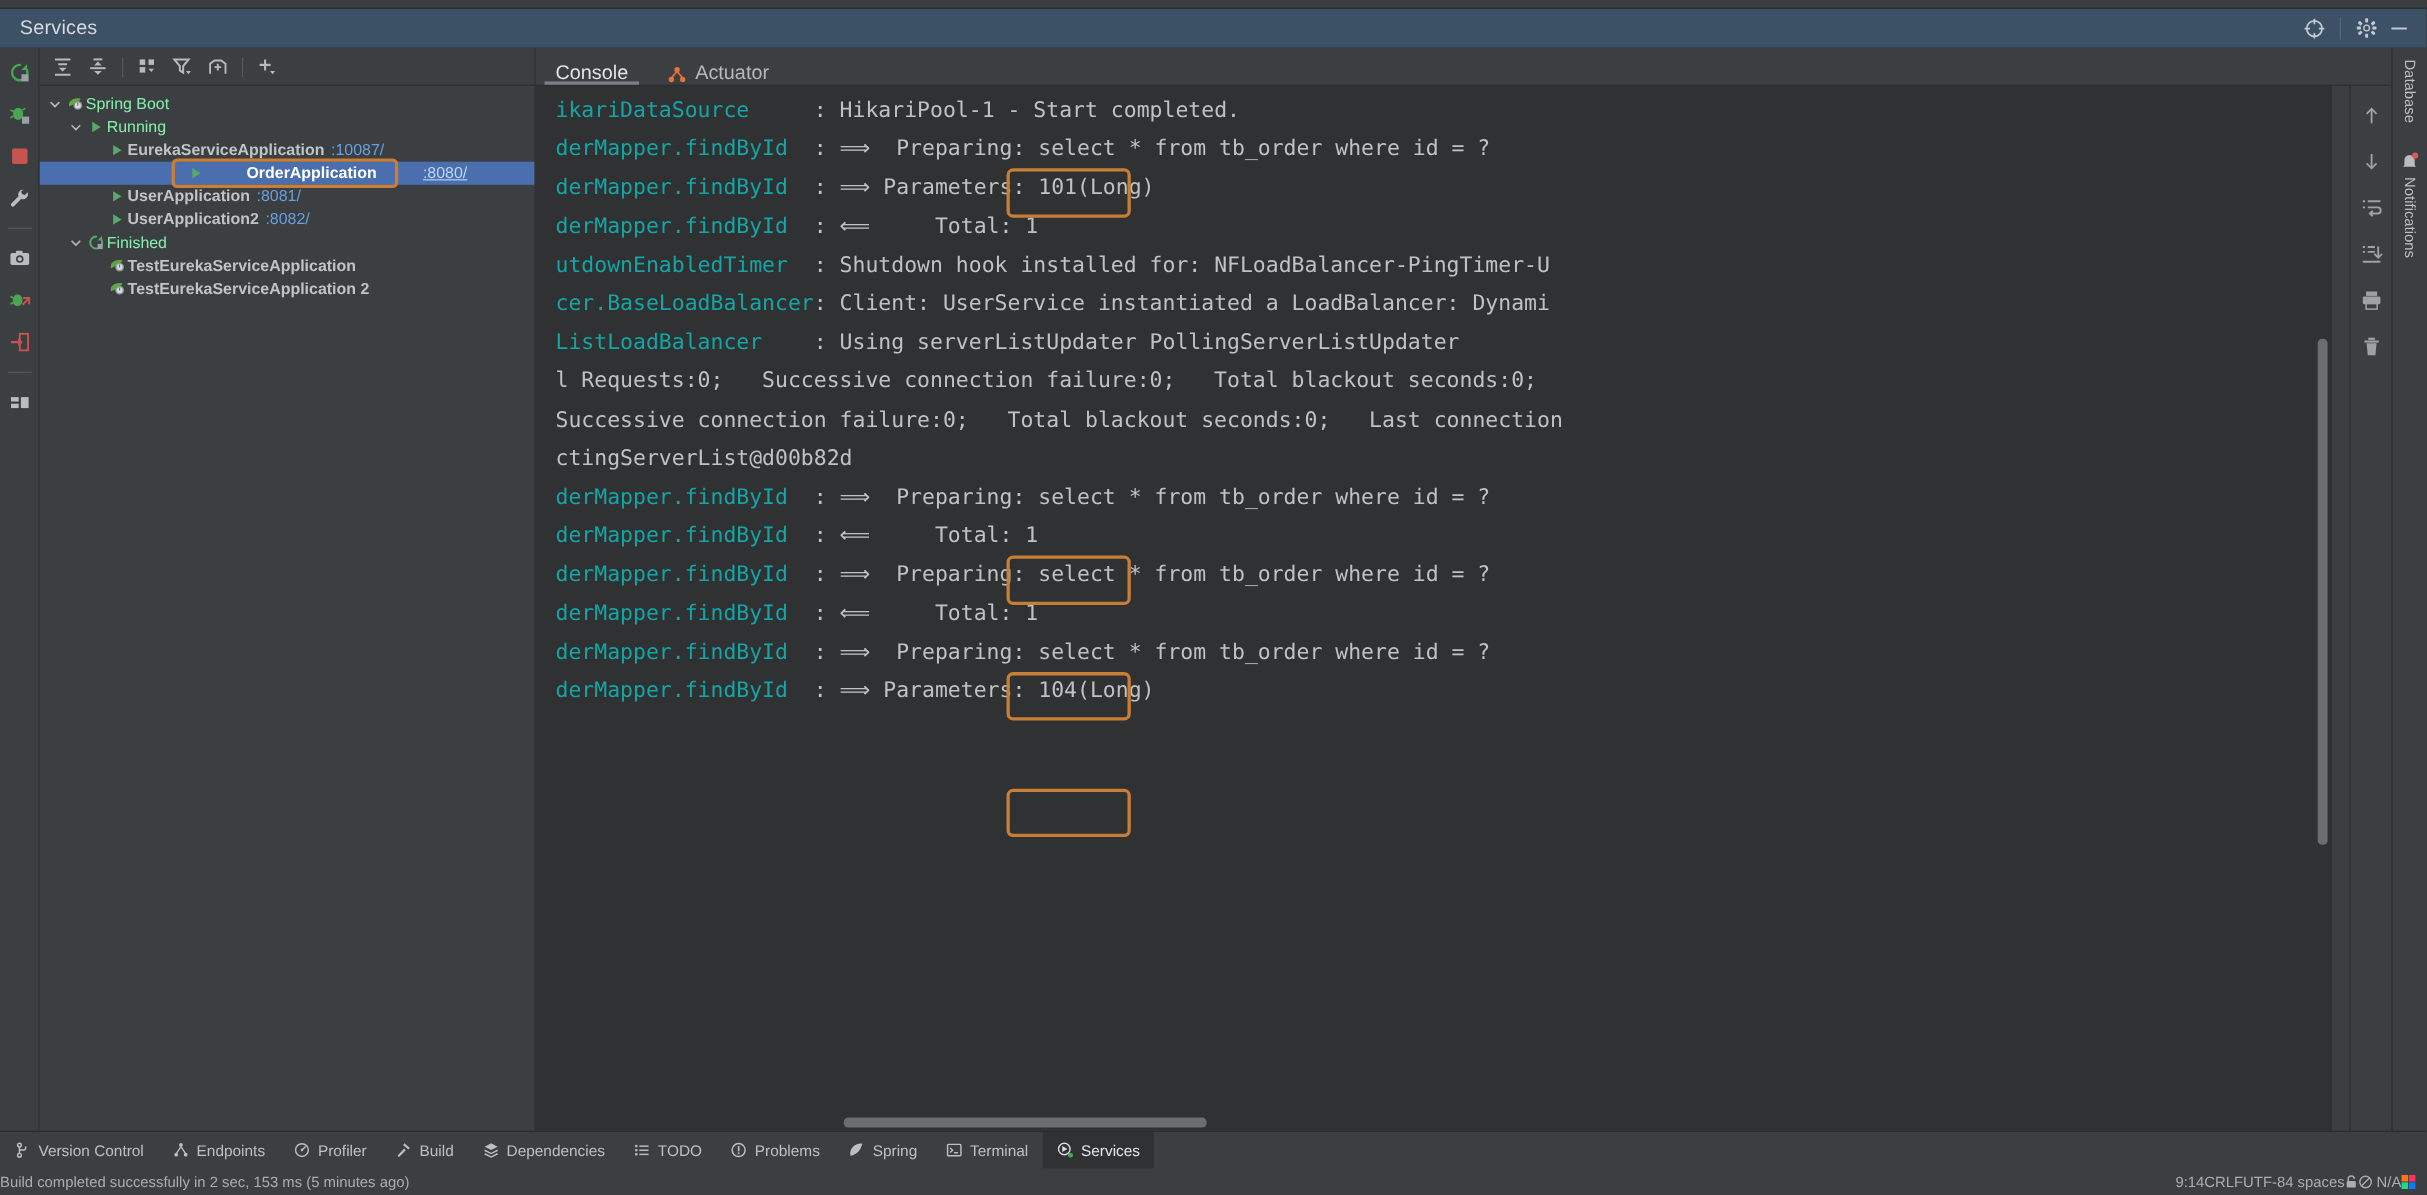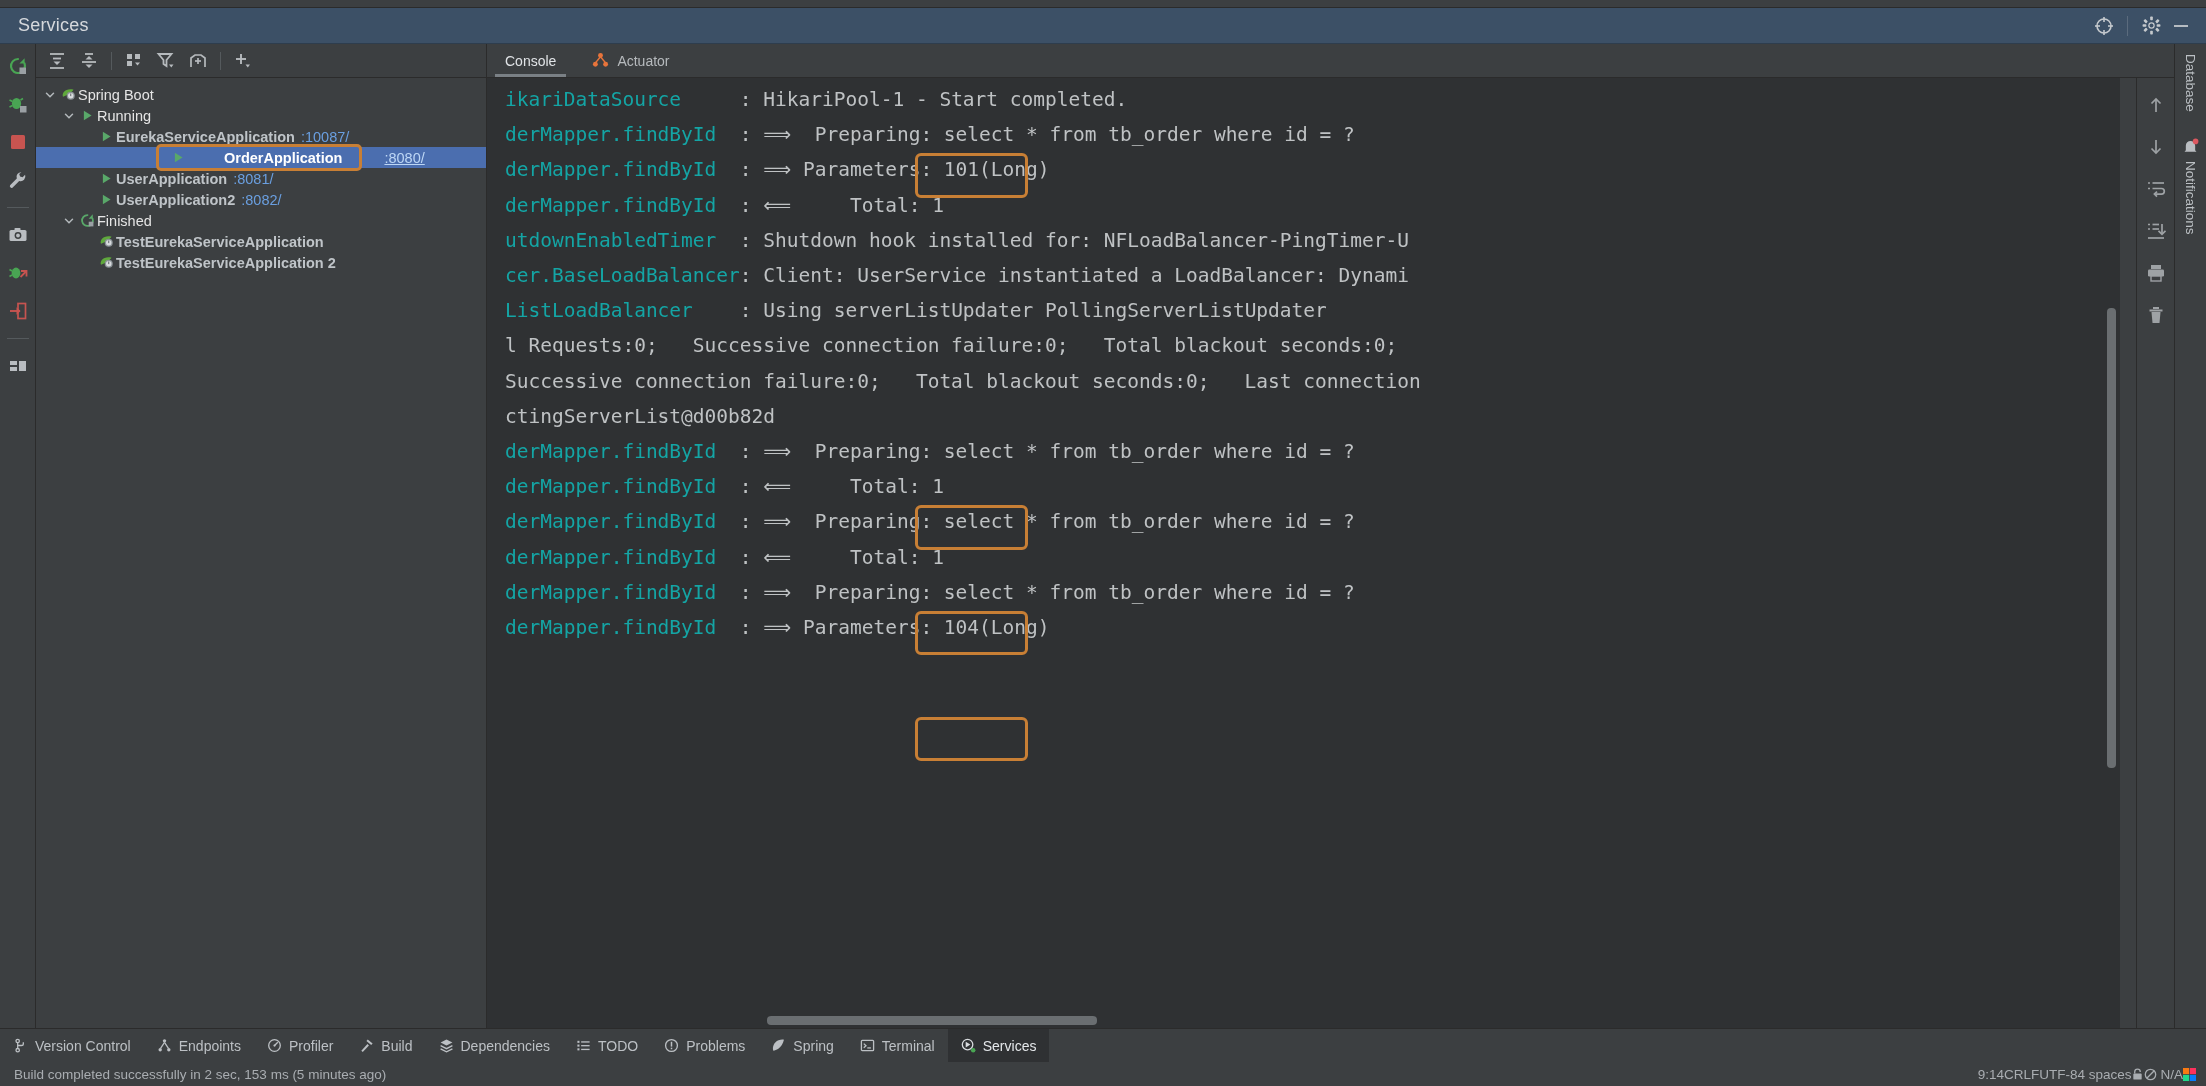--- a/index.html
+++ b/index.html
@@ -69,36 +69,36 @@
     display: flex; align-items: center; height: 21px; padding-left: 6px;
     font-size: 14.5px; white-space: nowrap; cursor: pointer;
   }
   .row.selected { background: #4b6eaf; gap: 36px; }
   .row .ind { display: inline-block; }
   .chev {
     width: 16px; height: 16px; display: inline-flex; align-items: center; justify-content: center;
     color: #b3b8bb; flex: 0 0 auto;
   }
   .icon-slot { width: 20px; display: inline-flex; align-items: center; justify-content: center; flex: 0 0 auto; }
-  .lbl { color: #e5e5e5; }
+  .lbl { color: #86efac; }
   .lbl.bold { font-weight: bold; color: #bfc4c8; }
   .port { color: #6a9fe0; margin-left: 6px; }
   .row.selected .port { color: #bcd6f5; text-decoration: underline; }
   .row.selected .lbl { color: #ffffff; }
 
   
   .hl-box {
     position: absolute; border: 3px solid #c87f35; border-radius: 5px; pointer-events: none;
   }
 
   
   .console-side { flex: 1 1 auto; display: flex; flex-direction: column; min-width: 0; background: #3c3f41; }
   .tabs { height: 34px; display: flex; align-items: stretch; border-bottom: 1px solid #2b2b2b; }
   .tab {
-    display: flex; align-items: center; gap: 8px; padding: 0 18px; font-size: 14px;
+    display: flex; align-items: flex-end; gap: 8px; padding: 0 18px; font-size: 18px;
     color: #b6babd; cursor: pointer; position: relative;
   }
   .tab.active { color: #e0e3e6; }
   .tab.active::after {
     content: ""; position: absolute; left: 8px; right: 8px; bottom: 0; height: 3px; background: #7a8085;
   }
 
   .console-wrap { flex: 1 1 auto; display: flex; min-height: 0; gap: 16px; }
   .console {
     flex: 1 1 auto; background: #2f3133; position: relative; overflow: hidden;
@@ -148,21 +148,21 @@
     flex: 0 0 auto; height: 34px; background: #3c3f41; border-top: 1px solid #2b2b2b;
     display: flex; align-items: stretch;
   }
   .bt {
     display: flex; align-items: center; gap: 7px; padding: 0 13px; font-size: 14px;
     color: #bcc0c4; cursor: pointer; position: relative;
   }
   .bt.active { background: #2f3133; color: #e4e7ea; }
   .statusbar {
     flex: 0 0 auto; height: 24px; background: #3c3f41;
-    display: flex; align-items: center; padding: 0 10px 0 14px; font-size: 13.5px; color: #a9adb1;
+    display: flex; align-items: center; padding: 0 10px 0 0; font-size: 13.5px; color: #a9adb1;
   }
   .statusbar .sb-spacer { flex: 1 1 auto; }
   .sb-item { margin-left: 0; cursor: pointer; }
   .sq { display: inline-block; width: 13px; height: 13px; vertical-align: -2px; }
 
   svg { display: block; }
 </style>
 </head>
 <body>
 

